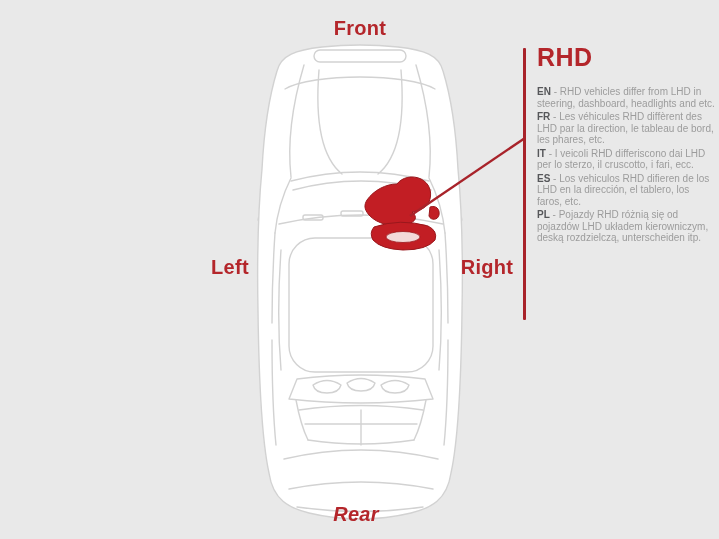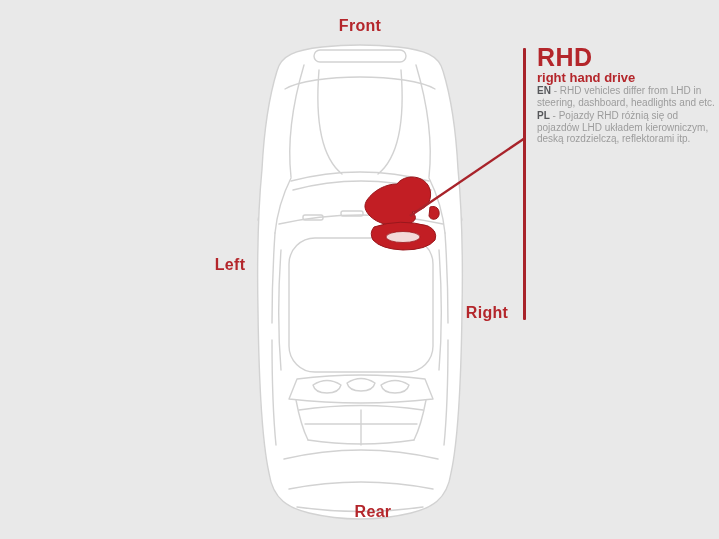--- a/index.html
+++ b/index.html
@@ -6,42 +6,42 @@
   body {
     width:719px; height:539px; position:relative; overflow:hidden;
     background:#e9e9e9;
     font-family:"Liberation Sans", sans-serif;
   }
   .stage { position:absolute; inset:0; }
   svg.diagram { position:absolute; left:0; top:0; }
 
   .orient-label {
     position:absolute; transform:translateX(-50%);
-    font-size:16px; font-weight:800; color:#b4262b; letter-spacing:0.3px;
+    font-size:20px; font-weight:800; color:#b4262b; letter-spacing:0.3px;
     white-space:nowrap;
   }
   #label-front { left:360px; top:17px; }
   #label-left  { left:230px; top:256px; }
-  #label-right { left:487px; top:256px;margin-top:48px; }
-  #label-rear  { left:373px; top:503px; }
+  #label-right { left:487px; top:256px; }
+  #label-rear  { left:356px; top:503px;font-style:italic; }
 
   .panel { position:absolute; left:523px; top:44px; width:196px; }
   .panel-bar {
     position:absolute; left:0; top:4px; width:3px; height:272px;
     background:#a8232a; border-radius:1px;
   }
   .panel-content { position:absolute; left:14px; top:0; width:180px; }
   .panel-title {
     font-size:25px; font-weight:800; color:#b4262b;
     line-height:26px; letter-spacing:0.5px;
   }
   .panel-subtitle {
     font-size:13px; font-weight:800; color:#b4262b; line-height:15px;
   }
-  .entries { margin-top:0; }
+  .entries { margin-top:16px; }
   .entry {
     margin:0 0 2px 0; font-size:10px; line-height:11.5px; color:#9c9c9c;
   }
   .entry .code { color:#56575a; font-weight:700; }
 </style>
 </head>
 <body>
 
 <div class="stage">
 
@@ -110,21 +110,23 @@
 
   <div class="orient-label" id="label-front">Front</div>
   <div class="orient-label" id="label-left">Left</div>
   <div class="orient-label" id="label-right">Right</div>
   <div class="orient-label" id="label-rear">Rear</div>
 
   <div class="panel">
     <div class="panel-bar"></div>
     <div class="panel-content">
       <div class="panel-title">RHD</div>
-      <div class="panel-subtitle">right hand drive</div>
       <div class="entries">
         <p class="entry"><b class="code">EN</b><span> - </span><span>RHD vehicles differ from LHD in steering, dashboard, headlights and etc.</span></p>
-        <p class="entry"><b class="code">PL</b><span> - </span><span>Pojazdy RHD różnią się od pojazdów LHD układem kierowniczym, deską rozdzielczą, reflektorami itp.</span></p>
+        <p class="entry"><b class="code">FR</b><span> - </span><span>Les véhicules RHD diffèrent des LHD par la direction, le tableau de bord, les phares, etc.</span></p>
+        <p class="entry"><b class="code">IT</b><span> - </span><span>I veicoli RHD differiscono dai LHD per lo sterzo, il cruscotto, i fari, ecc.</span></p>
+        <p class="entry"><b class="code">ES</b><span> - </span><span>Los vehiculos RHD difieren de los LHD en la dirección, el tablero, los faros, etc.</span></p>
+        <p class="entry"><b class="code">PL</b><span> - </span><span>Pojazdy RHD różnią się od pojazdów LHD układem kierowniczym, deską rozdzielczą, unterscheiden itp.</span></p>
       </div>
     </div>
   </div>
 
 </div>
 
 </body></html>

